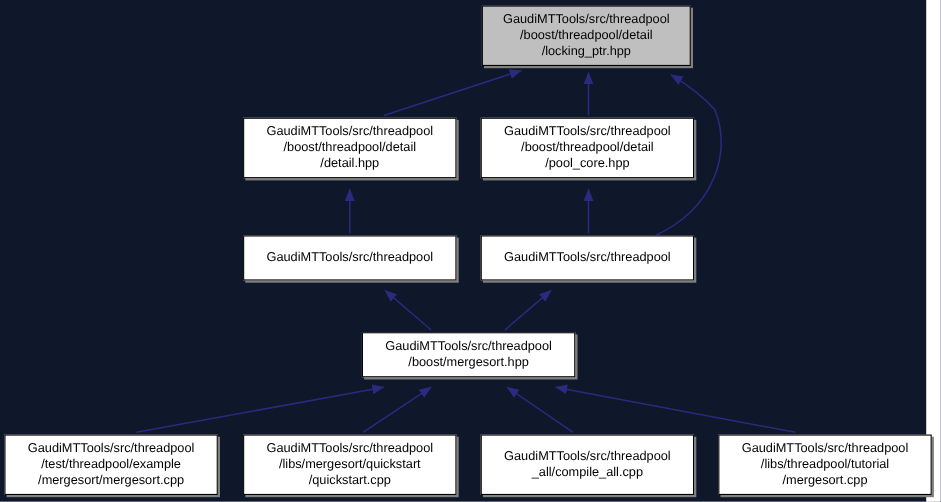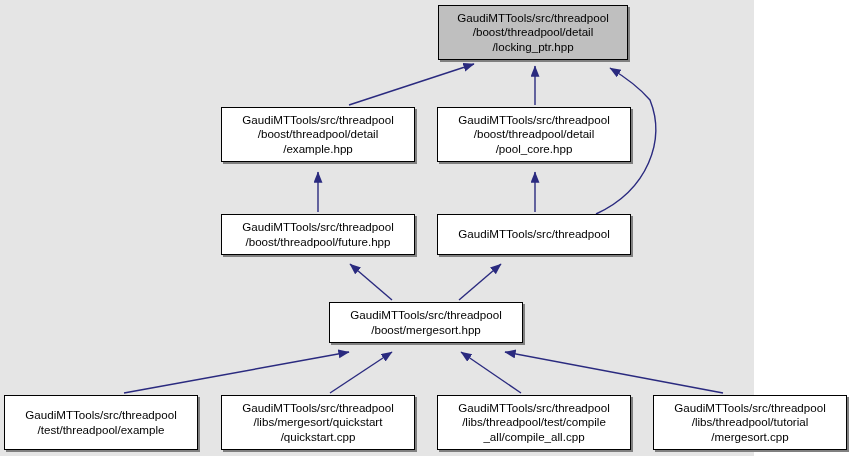--- a/index.html
+++ b/index.html
@@ -8,23 +8,23 @@
     background: #ffffff;
   }
   body {
     width: 855px;
     height: 456px;
     font-family: "Liberation Sans", sans-serif;
     overflow: hidden;
   }
   #graph-root {
     position: relative;
-    width: 754px;
+    width: 842px;
     height: 456px;
-    background: #e5e5e5;
+    background: #0f172a;
   }
   #edge-layer {
     position: absolute;
     left: 0;
     top: 0;
     width: 855px;
     height: 456px;
   }
   .node {
     position: absolute;
@@ -81,24 +81,24 @@
 
     <path class="edge" d="M 330,393 L 392,352" stroke="#2a2a7f" stroke-width="1.4" fill="none" marker-end="url(#arrowhead)"></path>
 
     <path class="edge" d="M 521,393 L 461,352" stroke="#2a2a7f" stroke-width="1.4" fill="none" marker-end="url(#arrowhead)"></path>
 
     <path class="edge" d="M 723,393 L 505,352" stroke="#2a2a7f" stroke-width="1.4" fill="none" marker-end="url(#arrowhead)"></path>
   </svg>
 
   <div id="node-layer">
       <div class="node highlight" style="left: 438px; top: 5px; width: 190px; height: 55px; background: rgb(191, 191, 191);"><span class="line">GaudiMTTools/src/threadpool</span><span class="line">/boost/threadpool/detail</span><span class="line">/locking_ptr.hpp</span></div>
-      <div class="node" style="left: 221px; top: 107px; width: 194px; height: 55px;"><span class="line">GaudiMTTools/src/threadpool</span><span class="line">/boost/threadpool/detail</span><span class="line">/example.hpp</span></div>
+      <div class="node" style="left: 221px; top: 107px; width: 194px; height: 55px;"><span class="line">GaudiMTTools/src/threadpool</span><span class="line">/boost/threadpool/detail</span><span class="line">/detail.hpp</span></div>
       <div class="node" style="left: 437px; top: 107px; width: 194px; height: 55px;"><span class="line">GaudiMTTools/src/threadpool</span><span class="line">/boost/threadpool/detail</span><span class="line">/pool_core.hpp</span></div>
-      <div class="node" style="left: 221px; top: 214px; width: 194px; height: 41px;"><span class="line">GaudiMTTools/src/threadpool</span><span class="line">/boost/threadpool/future.hpp</span></div>
+      <div class="node" style="left: 221px; top: 214px; width: 194px; height: 41px;"><span class="line">GaudiMTTools/src/threadpool</span></div>
       <div class="node" style="left: 437px; top: 214px; width: 194px; height: 41px;"><span class="line">GaudiMTTools/src/threadpool</span></div>
       <div class="node" style="left: 329px; top: 302px; width: 194px; height: 41px;"><span class="line">GaudiMTTools/src/threadpool</span><span class="line">/boost/mergesort.hpp</span></div>
-      <div class="node" style="left: 4px; top: 395px; width: 194px; height: 55px;"><span class="line">GaudiMTTools/src/threadpool</span><span class="line">/test/threadpool/example</span></div>
+      <div class="node" style="left: 4px; top: 395px; width: 194px; height: 55px;"><span class="line">GaudiMTTools/src/threadpool</span><span class="line">/test/threadpool/example</span><span class="line">/mergesort/mergesort.cpp</span></div>
       <div class="node" style="left: 221px; top: 395px; width: 194px; height: 55px;"><span class="line">GaudiMTTools/src/threadpool</span><span class="line">/libs/mergesort/quickstart</span><span class="line">/quickstart.cpp</span></div>
-      <div class="node" style="left: 437px; top: 395px; width: 194px; height: 55px;"><span class="line">GaudiMTTools/src/threadpool</span><span class="line">/libs/threadpool/test/compile</span><span class="line">_all/compile_all.cpp</span></div>
+      <div class="node" style="left: 437px; top: 395px; width: 194px; height: 55px;"><span class="line">GaudiMTTools/src/threadpool</span><span class="line">_all/compile_all.cpp</span></div>
       <div class="node" style="left: 653px; top: 395px; width: 194px; height: 55px;"><span class="line">GaudiMTTools/src/threadpool</span><span class="line">/libs/threadpool/tutorial</span><span class="line">/mergesort.cpp</span></div>
     </div>
 
 </div>
 
 </body></html>

